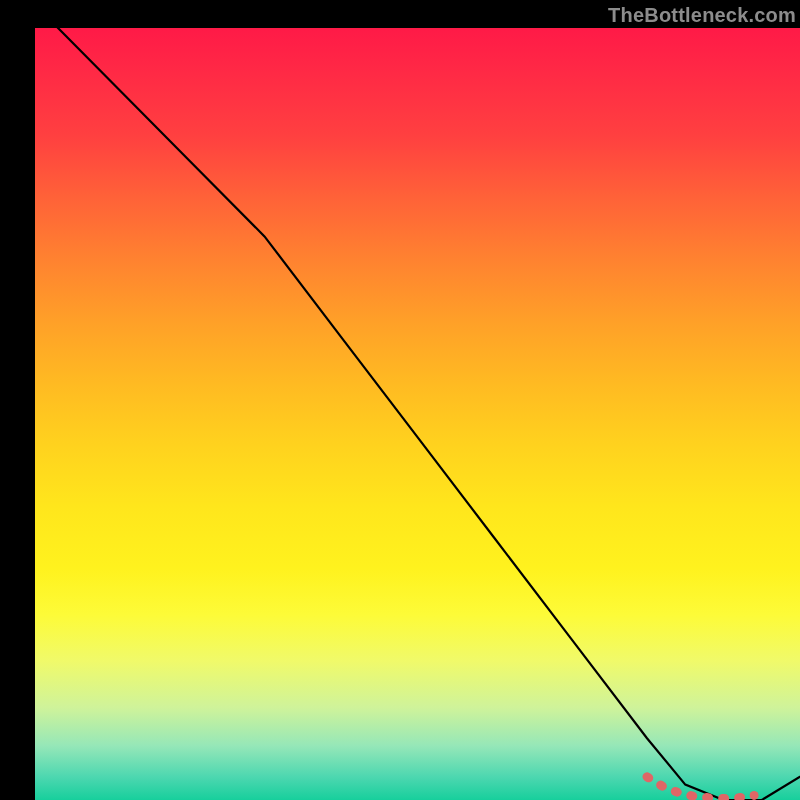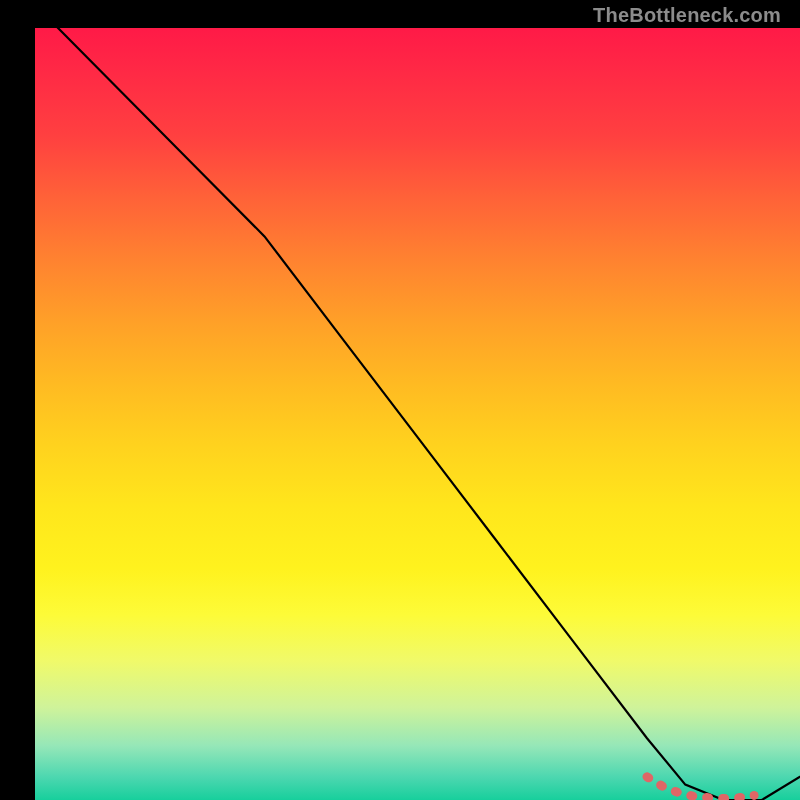--- a/index.html
+++ b/index.html
@@ -11,21 +11,21 @@
     overflow: hidden;
   }
   .stage {
     position: relative;
     width: 800px;
     height: 800px;
   }
   .watermark {
     position: absolute;
     top: 4px;
-    right: 19px;
+    right: 4px;
     font-family: Arial, Helvetica, sans-serif;
     font-size: 20px;
     font-weight: 600;
     color: #8c8c8c;
     letter-spacing: 0.2px;
     user-select: none;
     margin-left: 39px;
   }
   
   .plot {

